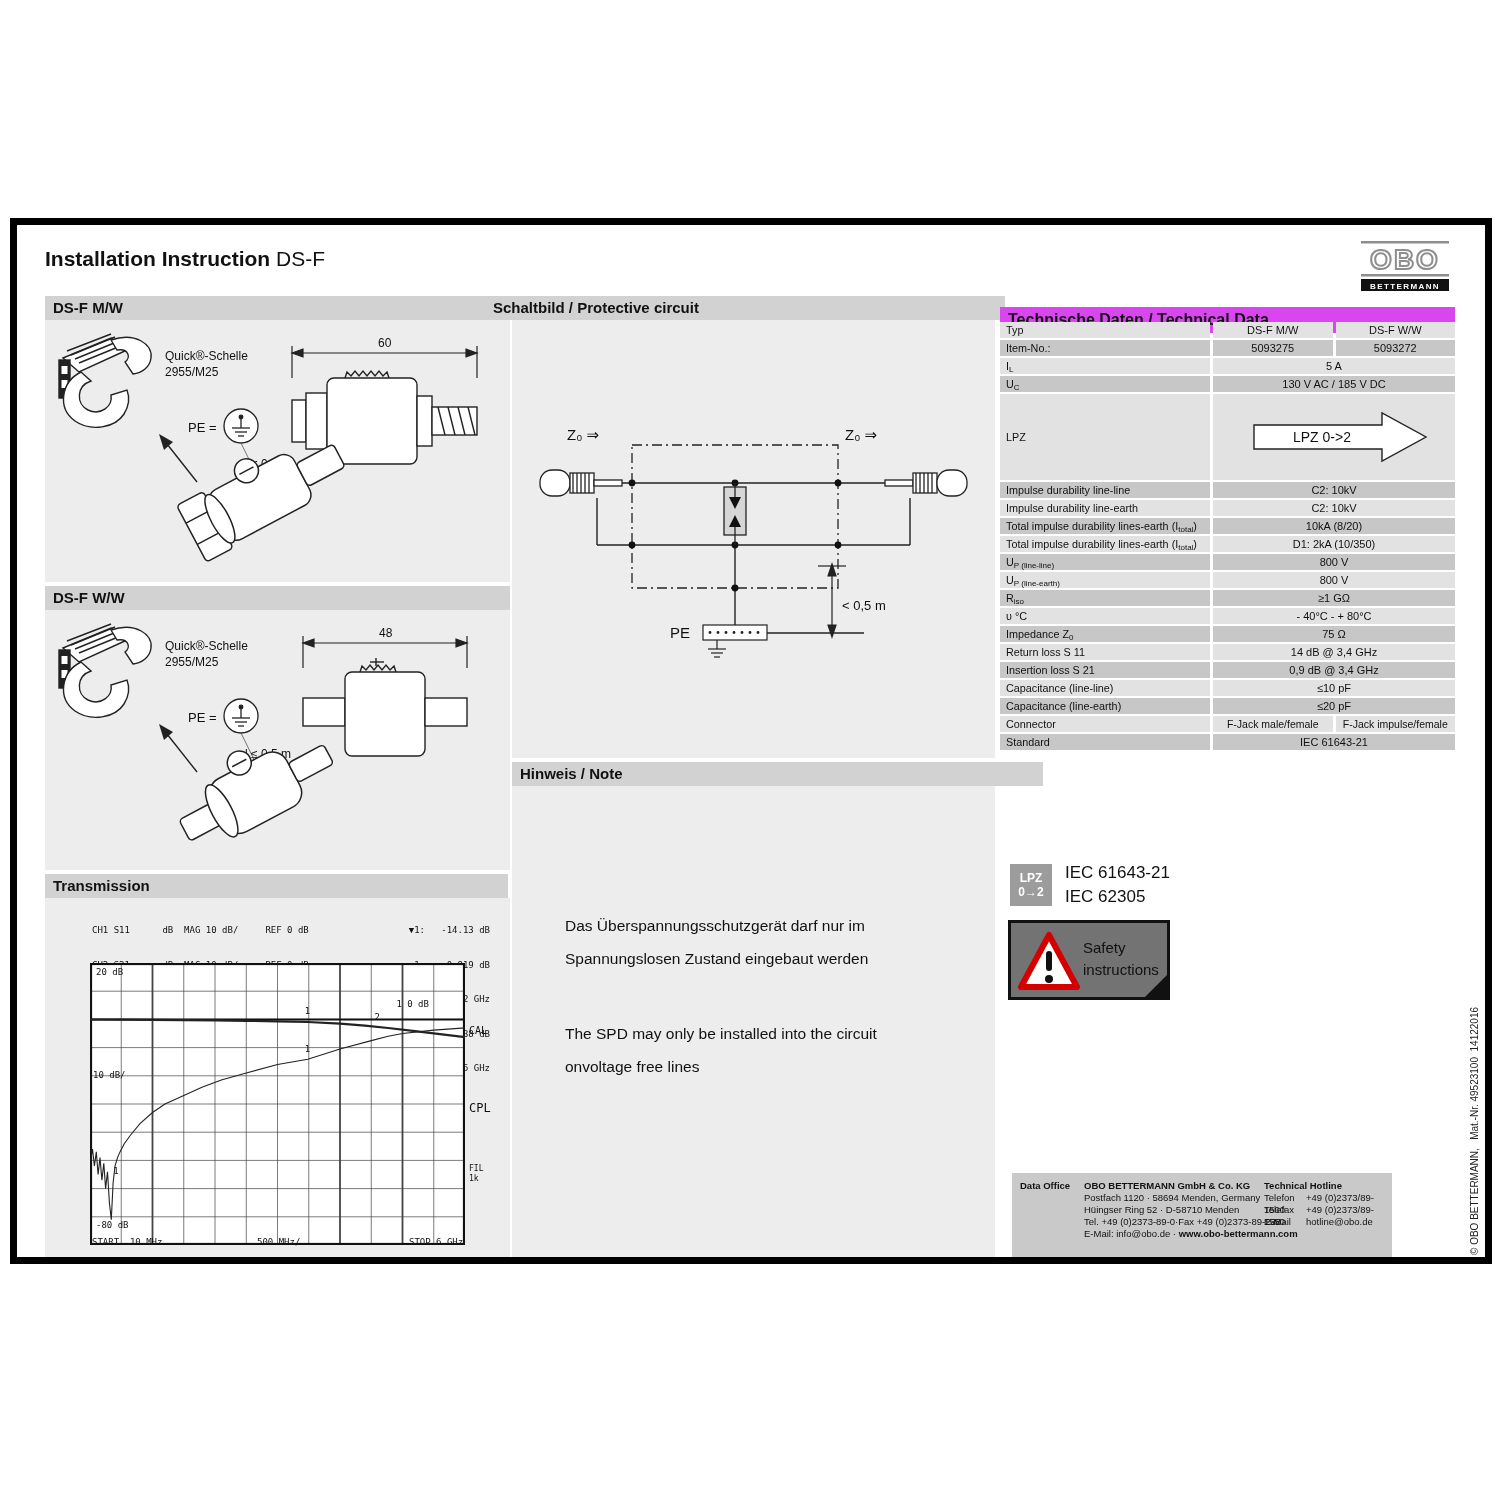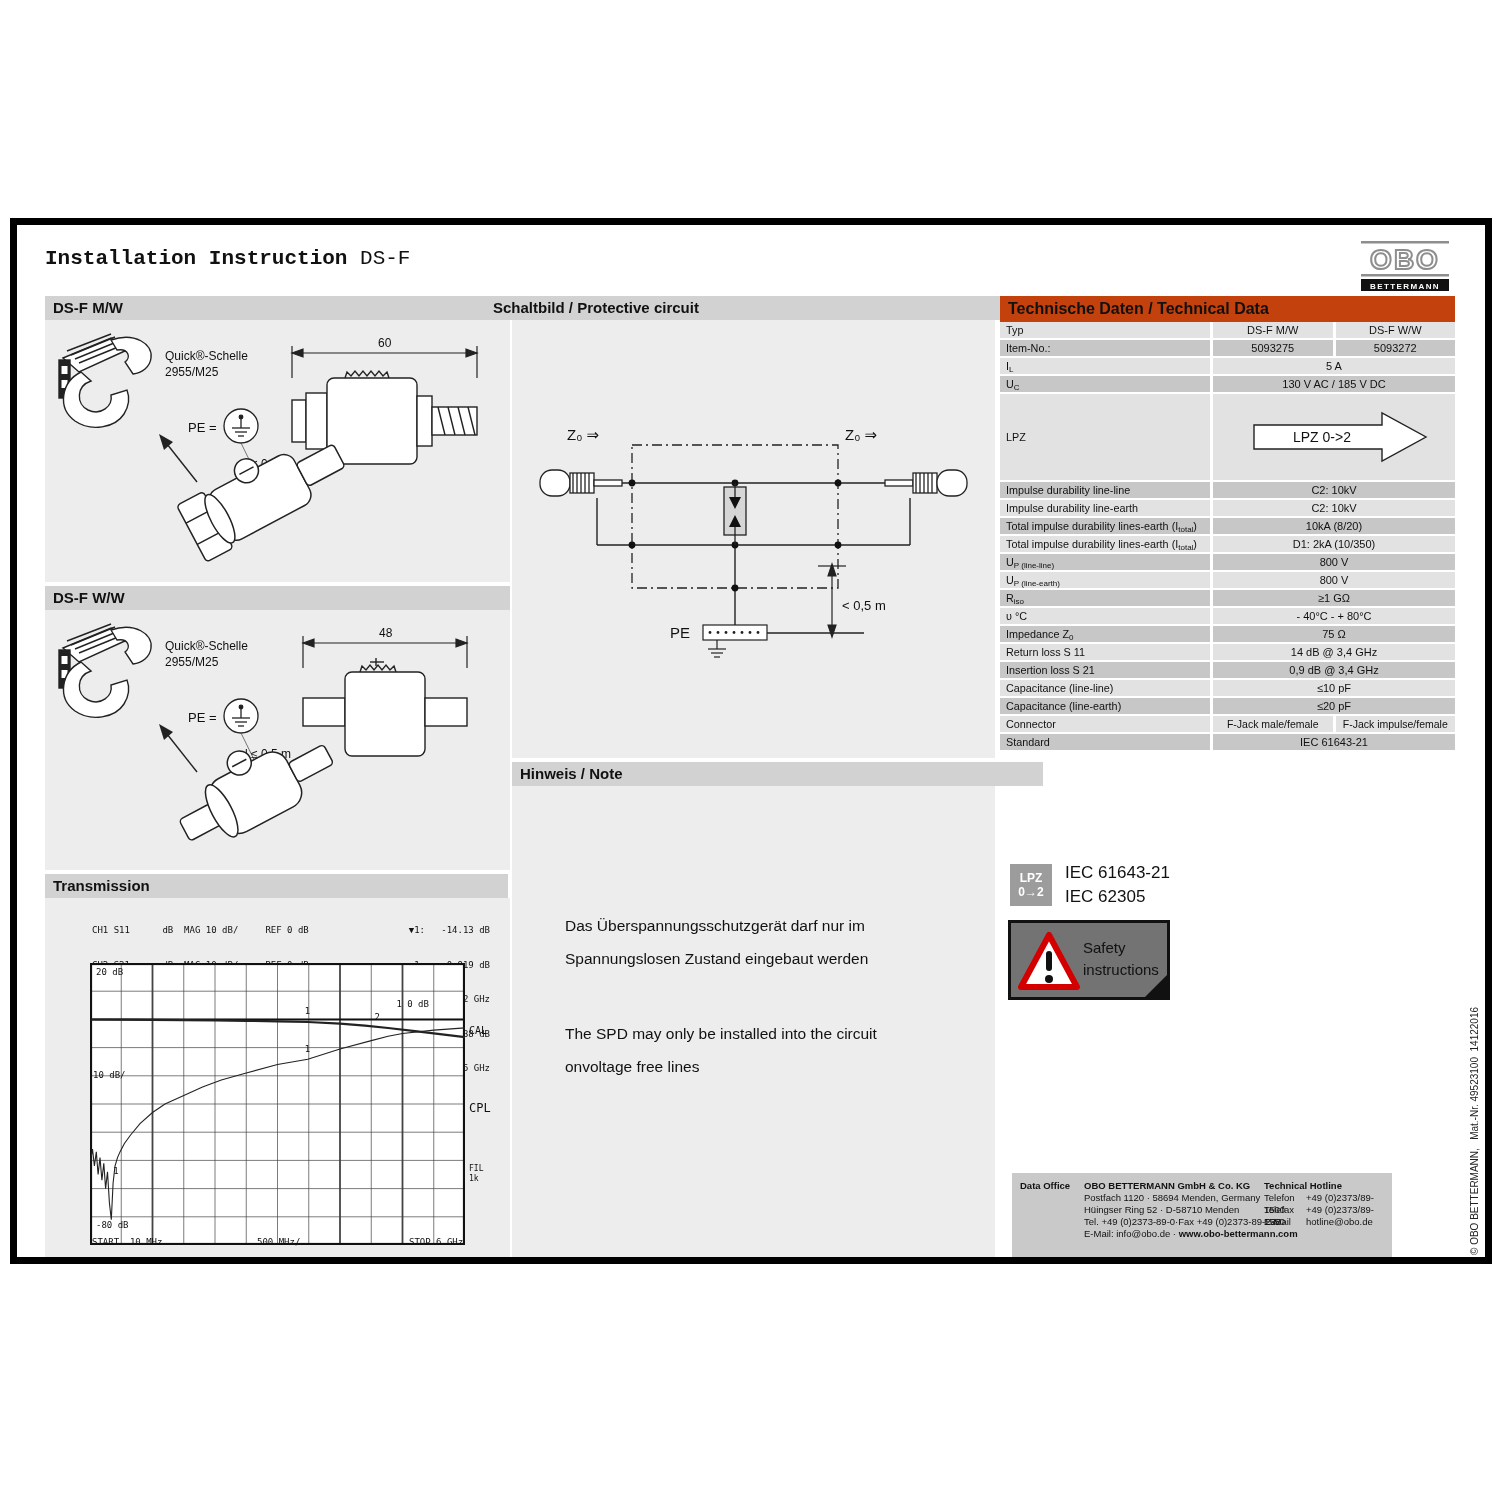--- a/index.html
+++ b/index.html
@@ -4,33 +4,33 @@
 <style>
   html,body{margin:0;padding:0;}
   body{width:1500px;height:1500px;position:relative;background:#fff;
        font-family:"Liberation Sans",sans-serif;color:#111;}
   .abs{position:absolute;}
   .page{position:absolute;left:10px;top:218px;width:1468px;height:1032px;
         border:7px solid #000;background:#fff;}
   .hdr{position:absolute;background:#d2d2d2;height:24px;box-sizing:border-box;
        font-weight:bold;font-size:15px;line-height:24px;padding-left:8px;}
   .panel{position:absolute;background:#ededed;}
-  .title{position:absolute;left:28px;top:22px;font-size:21px;font-family:Liberation Mono, monospace;}
+  .title{position:absolute;left:28px;top:22px;font-size:21px;}
   .title b{font-weight:bold;}
   
   .ttable{position:absolute;left:983px;top:97px;width:455px;}
   .trow{display:flex;gap:3px;margin-bottom:2px;height:16px;}
   .trow.tall{height:86px;}
   .tl{flex:0 0 210px;font-size:10.8px;line-height:16px;padding-left:6px;white-space:nowrap;box-sizing:border-box;}
   .trow.tall .tl{line-height:86px;}
   .tv{flex:1;font-size:11px;line-height:16px;text-align:center;}
   .trow.tall .tv{display:flex;align-items:center;justify-content:center;}
   .d{background:#c7c7c7;} .l{background:#e2e2e2;}
   sub.ts{font-size:8px;vertical-align:-2px;}
-  .thead{position:absolute;left:983px;top:71px;width:455px;height:26px;background:#c2410c;
+  .thead{position:absolute;left:983px;top:82px;width:455px;height:26px;background:#d946ef;
          font-weight:bold;font-size:16px;line-height:26px;padding-left:8px;box-sizing:border-box;}
   
   .gtxt{position:absolute;font-family:"DejaVu Sans Mono",monospace;font-size:9px;white-space:pre;line-height:11.5px;}
   .side-note{position:absolute;left:1452px;top:1030px;transform:rotate(-90deg);
              transform-origin:0 0;font-size:10px;white-space:pre;color:#222;}
   
   .footer{position:absolute;left:995px;top:948px;width:380px;height:84px;background:#c9c9c9;
           font-size:9.5px;line-height:12px;}
   .footer .b{font-weight:bold;}
   .badge{position:absolute;left:993px;top:639px;width:42px;height:42px;background:#9c9c9c;

